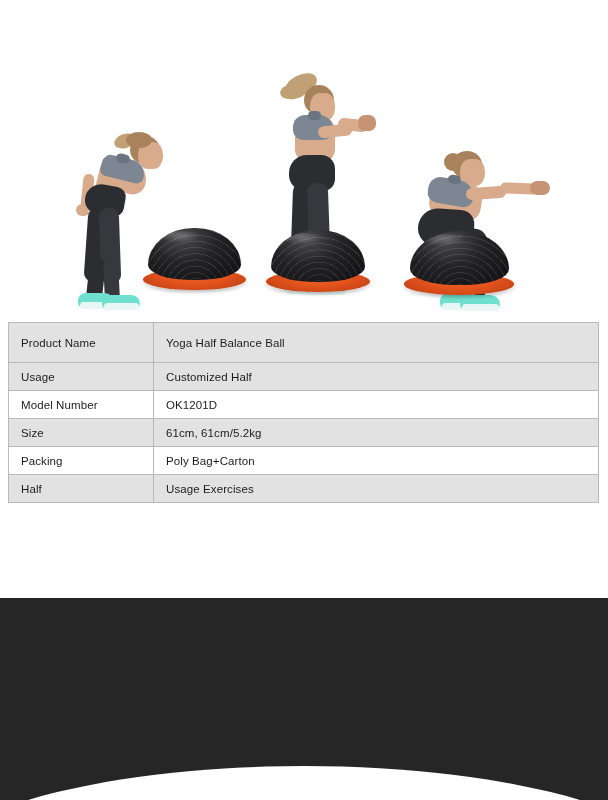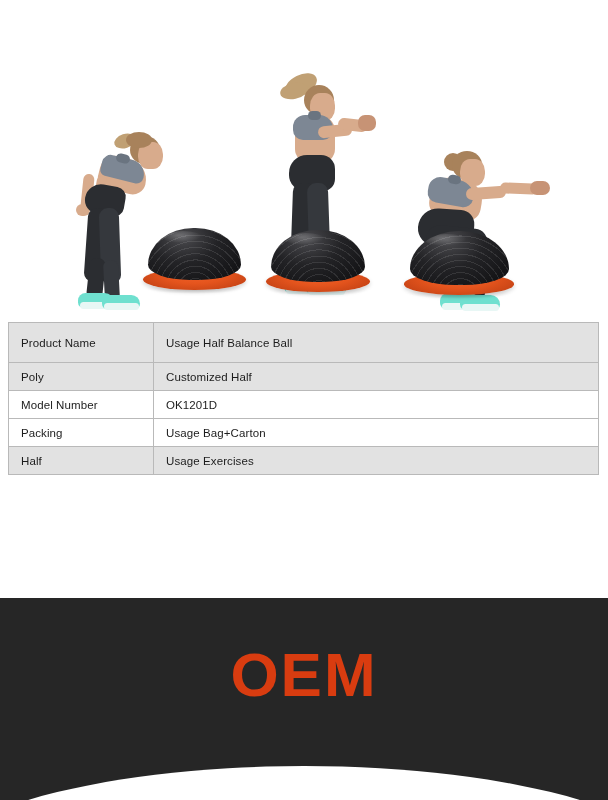--- a/index.html
+++ b/index.html
@@ -254,38 +254,41 @@
     <div class="dome"></div>
   </div>
 
 </div>
 
 <div class="spec-wrap">
   <table class="spec">
     <tbody>
       <tr class="alt tall">
         <td class="key">Product Name</td>
-        <td>Usage Half Balance Ball</td>
+        <td>Yoga Half Balance Ball</td>
       </tr>
       <tr class="alt">
-        <td class="key">Poly</td>
+        <td class="key">Usage</td>
         <td>Customized Half</td>
       </tr>
       <tr>
         <td class="key">Model Number</td>
         <td>OK1201D</td>
       </tr>
+      <tr class="alt">
+        <td class="key">Size</td>
+        <td>61cm, 61cm/5.2kg</td>
+      </tr>
       <tr>
         <td class="key">Packing</td>
-        <td>Usage Bag+Carton</td>
+        <td>Poly Bag+Carton</td>
       </tr>
       <tr class="alt">
         <td class="key">Half</td>
         <td>Usage Exercises</td>
       </tr>
     </tbody>
   </table>
 </div>
 
 <div class="oem">
-  <div class="oem-text">OEM</div>
   <div class="curve"></div>
 </div>
 
 </body></html>

